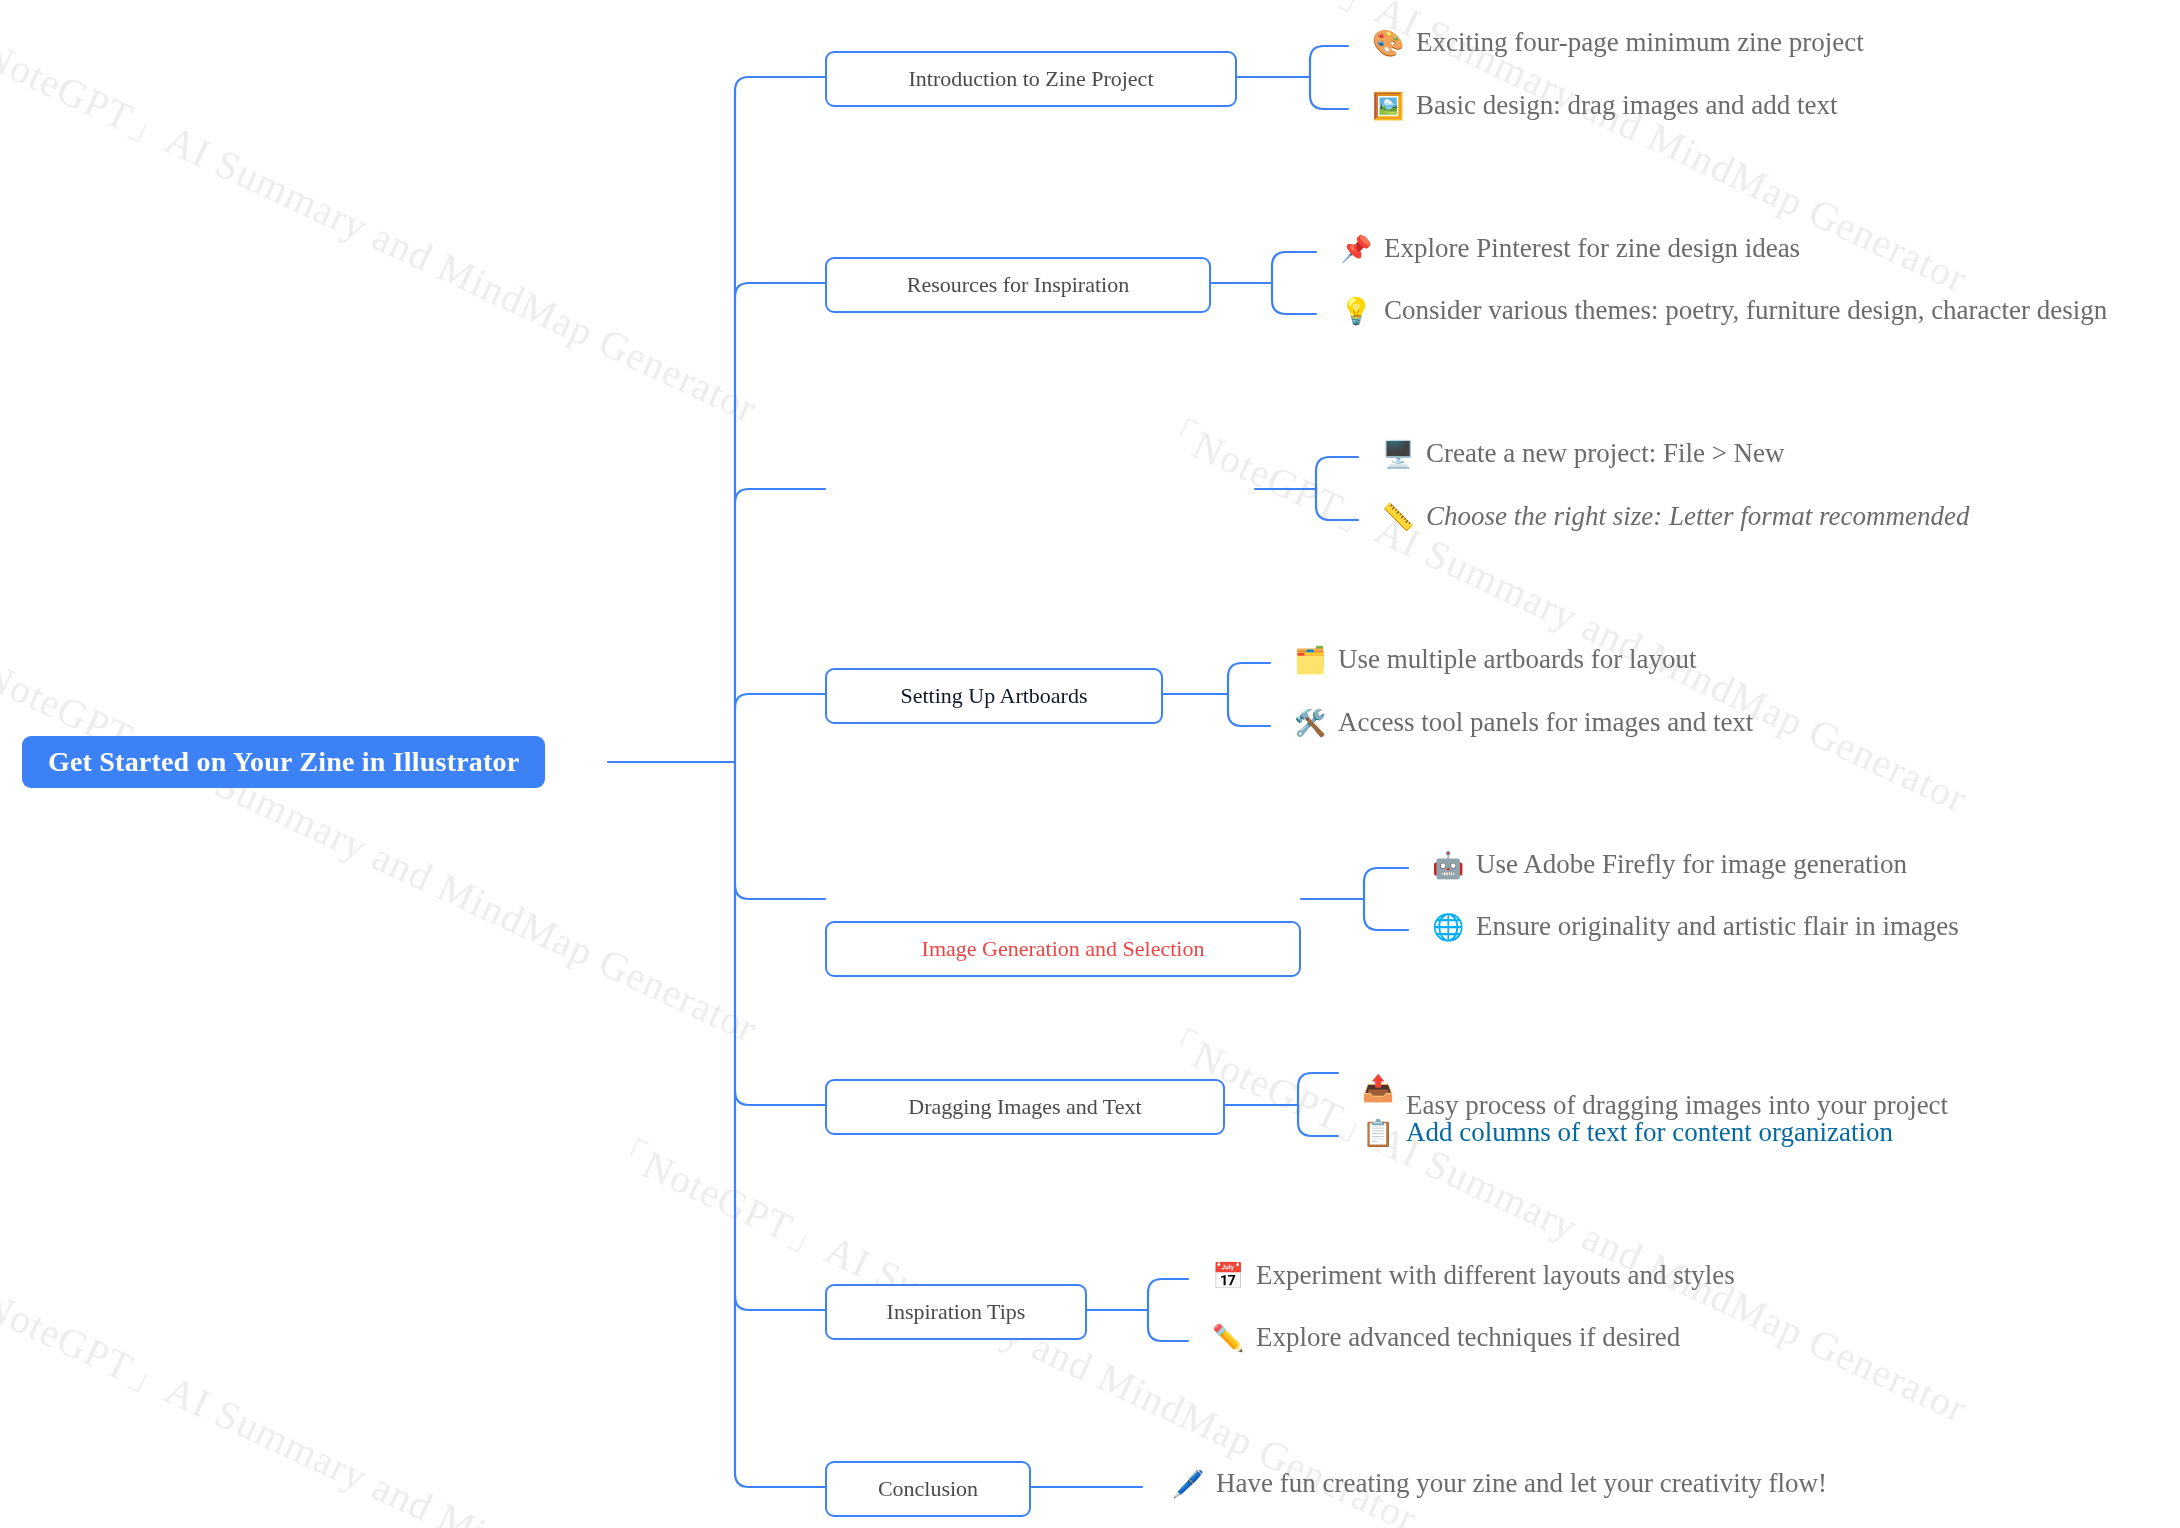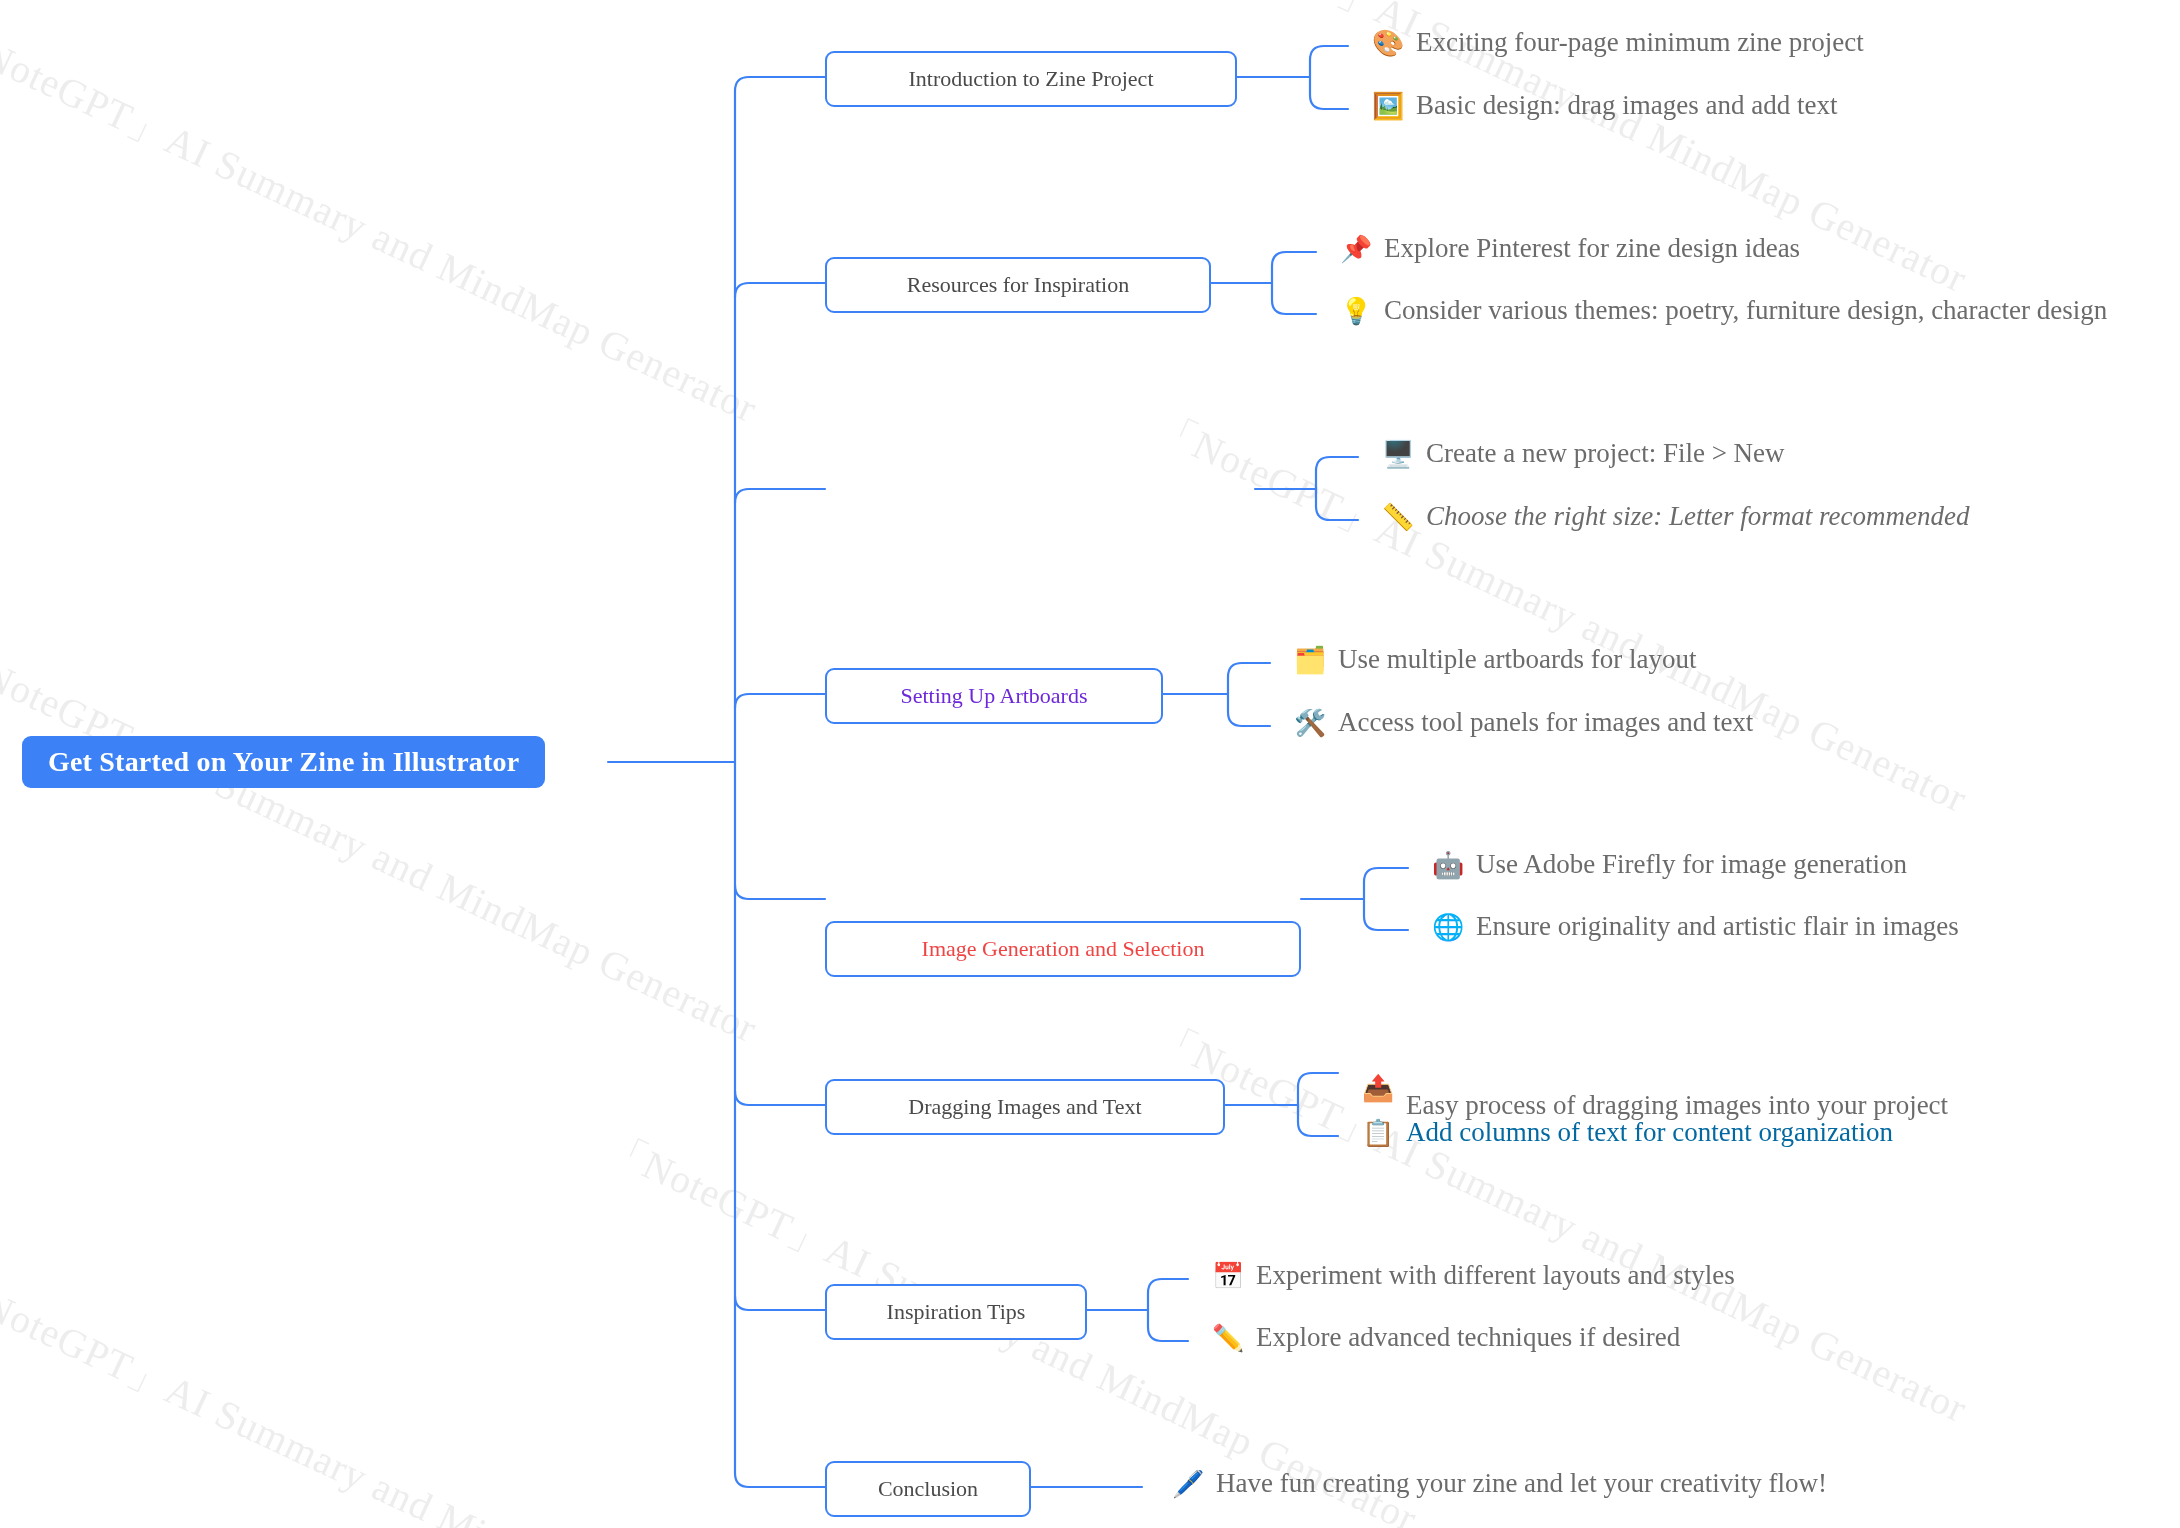--- a/index.html
+++ b/index.html
@@ -172,21 +172,21 @@
       <span class="leaf-text" style="color: rgb(107, 107, 107);">Consider various themes: poetry, furniture design, character design</span>
     </div>
     <div class="leaf-row" style="left: 1382px; top: 438px;">
       <span class="leaf-icon">🖥️</span>
       <span class="leaf-text" style="color: rgb(107, 107, 107);">Create a new project: File &gt; New</span>
     </div>
     <div class="leaf-row" style="left: 1382px; top: 501px;">
       <span class="leaf-icon">📏</span>
       <span class="leaf-text" style="color: rgb(107, 107, 107); font-style: italic;">Choose the right size: Letter format recommended</span>
     </div>
-    <div class="branch-node" style="top: 668px; width: 338px; border-color: rgb(60, 130, 246); color: #6d28d9;">Setting Up Artboards</div>
+    <div class="branch-node" style="top: 668px; width: 338px; border-color: rgb(60, 130, 246); color: #0f172a;">Setting Up Artboards</div>
     <div class="leaf-row" style="left: 1294px; top: 644px;">
       <span class="leaf-icon">🗂️</span>
       <span class="leaf-text" style="color: rgb(107, 107, 107);">Use multiple artboards for layout</span>
     </div>
     <div class="leaf-row" style="left: 1294px; top: 707px;">
       <span class="leaf-icon">🛠️</span>
       <span class="leaf-text" style="color: rgb(107, 107, 107);">Access tool panels for images and text</span>
     </div>
     <div class="branch-node" style="top: 921px; width: 476px; border-color: rgb(60, 130, 246); color: #ef4444;">Image Generation and Selection</div>
     <div class="leaf-row" style="left: 1432px; top: 849px;">

